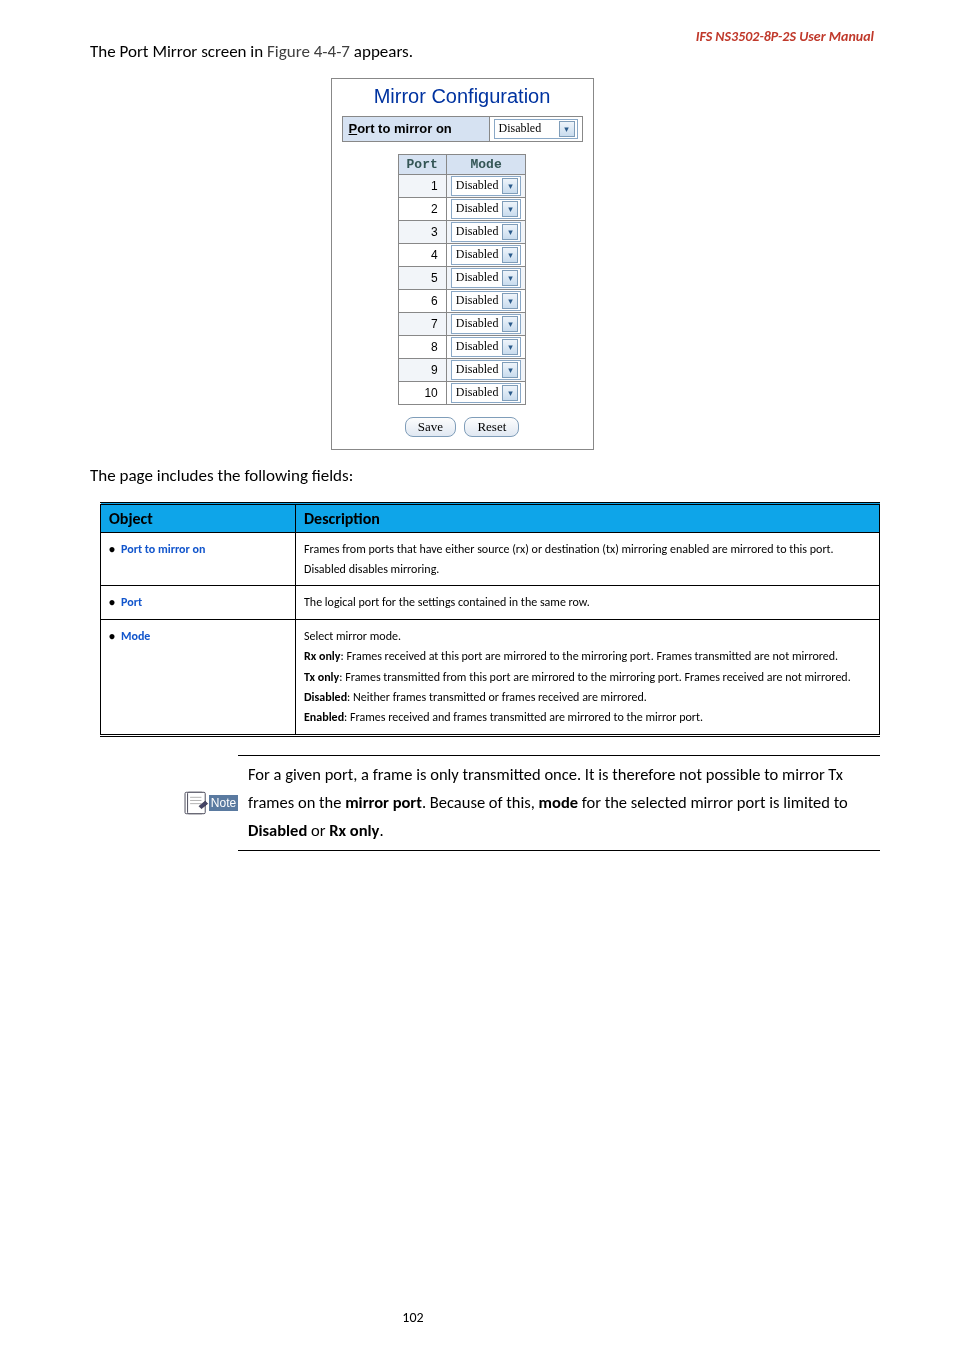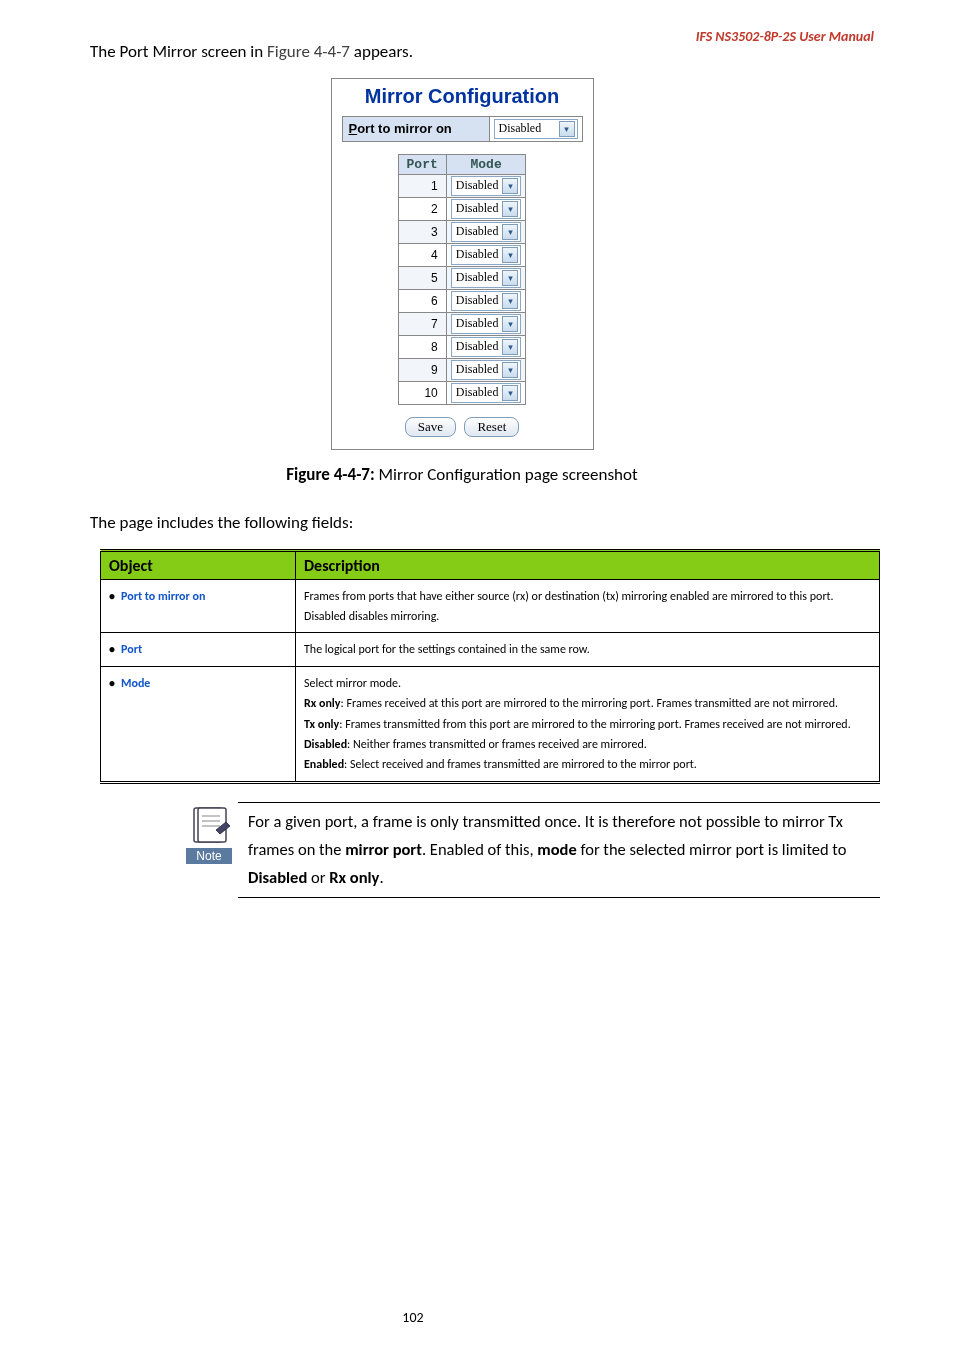--- a/index.html
+++ b/index.html
@@ -44,21 +44,21 @@
   .mirror-wrap {
     margin: 10px auto 14px auto;
     width: 263px;
     border: 1px solid #888;
     padding: 6px 10px 12px 10px;
     box-sizing: border-box;
     font-family: "Segoe UI", Arial, sans-serif;
   }
   .mirror-title {
     color: #0033a0;
-    font-weight: bold;
+    font-weight: normal;
     font-size: 20px;
     text-align: center;
     margin: 0 0 8px 0;
     font-family: Arial, sans-serif;
   }
   .port-to-row {
     display: flex;
     align-items: stretch;
     border: 1px solid #888;
     margin-bottom: 12px;
@@ -143,21 +143,21 @@
   .figure-caption strong { font-weight: bold; }
   
   .obj-table {
     width: 780px;
     margin: 8px 0 0 10px;
     border-collapse: collapse;
     border-top: 3px double #000;
     border-bottom: 3px double #000;
   }
   .obj-table th {
-    background: #84cc16;
+    background: #0ea5e9;
     border: 1px solid #000;
     font-weight: bold;
     font-size: 16px;
     text-align: left;
     padding: 4px 8px;
   }
   .obj-table td {
     border: 1px solid #000;
     font-size: 12px;
     padding: 6px 8px;
@@ -173,21 +173,21 @@
   
   .note-block {
     display: flex;
     margin: 18px 0 0 90px;
     width: 700px;
   }
   .note-icon-wrap {
     width: 58px;
     flex-shrink: 0;
     display: flex;
-    flex-direction: column;
+    flex-direction: row;
     align-items: center;
   }
   .note-icon-wrap svg { width: 46px; height: 46px; }
   .note-label {
     background: #5a7aa0;
     color: #fff;
     font-size: 12px;
     width: 46px;
     text-align: center;
     padding: 1px 0;
@@ -333,23 +333,20 @@
       </tr>
     </tbody>
       </table>
 
     <div class="btn-row">
       <button class="win-btn">Save</button>
       <button class="win-btn">Reset</button>
     </div>
   </div>
 
-  <p class="figure-caption">
-    <strong>Figure 4-4-7:</strong><span> Mirror Configuration page screenshot</span>
-  </p>
 
   <p class="body-text">The page includes the following fields:</p>
 
   <table class="obj-table">
     <tbody>
         <tr>
       <th>Object</th>
       <th>Description</th>
     </tr>
     <tr>
@@ -360,38 +357,38 @@
       <td class="obj-cell"><span class="bullet">•</span><span>Port</span></td>
       <td>The logical port for the settings contained in the same row.</td>
     </tr>
     <tr>
       <td class="obj-cell"><span class="bullet">•</span><span>Mode</span></td>
       <td>
         <span>Select mirror mode.</span><br>
         <strong>Rx only</strong><span>: Frames received at this port are mirrored to the mirroring port. Frames transmitted are not mirrored.</span><br>
         <strong>Tx only</strong><span>: Frames transmitted from this port are mirrored to the mirroring port. Frames received are not mirrored.</span><br>
         <strong>Disabled</strong><span>: Neither frames transmitted or frames received are mirrored.</span><br>
-        <strong>Enabled</strong><span>: Select received and frames transmitted are mirrored to the mirror port.</span>
+        <strong>Enabled</strong><span>: Frames received and frames transmitted are mirrored to the mirror port.</span>
       </td>
     </tr>
   </tbody>
     </table>
 
   <div class="note-block">
     <div class="note-icon-wrap">
       <svg viewBox="0 0 46 46">
         <rect x="8" y="6" width="28" height="34" rx="2" fill="#fff" stroke="#445" stroke-width="1.5"></rect>
         <rect x="12" y="6" width="28" height="34" rx="2" fill="#fff" stroke="#445" stroke-width="1.5"></rect>
         <line x1="16" y1="14" x2="34" y2="14" stroke="#888" stroke-width="1"></line>
         <line x1="16" y1="19" x2="34" y2="19" stroke="#888" stroke-width="1"></line>
         <line x1="16" y1="24" x2="34" y2="24" stroke="#888" stroke-width="1"></line>
         <path d="M 30 28 L 40 20 L 44 24 L 34 32 Z" fill="#446" stroke="#223" stroke-width="0.8"></path>
       </svg>
       <div class="note-label">Note</div>
     </div>
     <div class="note-text">
-      <span>For a given port, a frame is only transmitted once. It is therefore not possible to mirror Tx frames on the </span><strong>mirror port</strong><span>. Enabled of this, </span><strong>mode</strong><span> for the selected mirror port is limited to </span><strong>Disabled</strong><span> or </span><strong>Rx only</strong><span>.</span>
+      <span>For a given port, a frame is only transmitted once. It is therefore not possible to mirror Tx frames on the </span><strong>mirror port</strong><span>. Because of this, </span><strong>mode</strong><span> for the selected mirror port is limited to </span><strong>Disabled</strong><span> or </span><strong>Rx only</strong><span>.</span>
     </div>
   </div>
 
   <div class="page-num">102</div>
 
 </div>
 
 </body></html>

